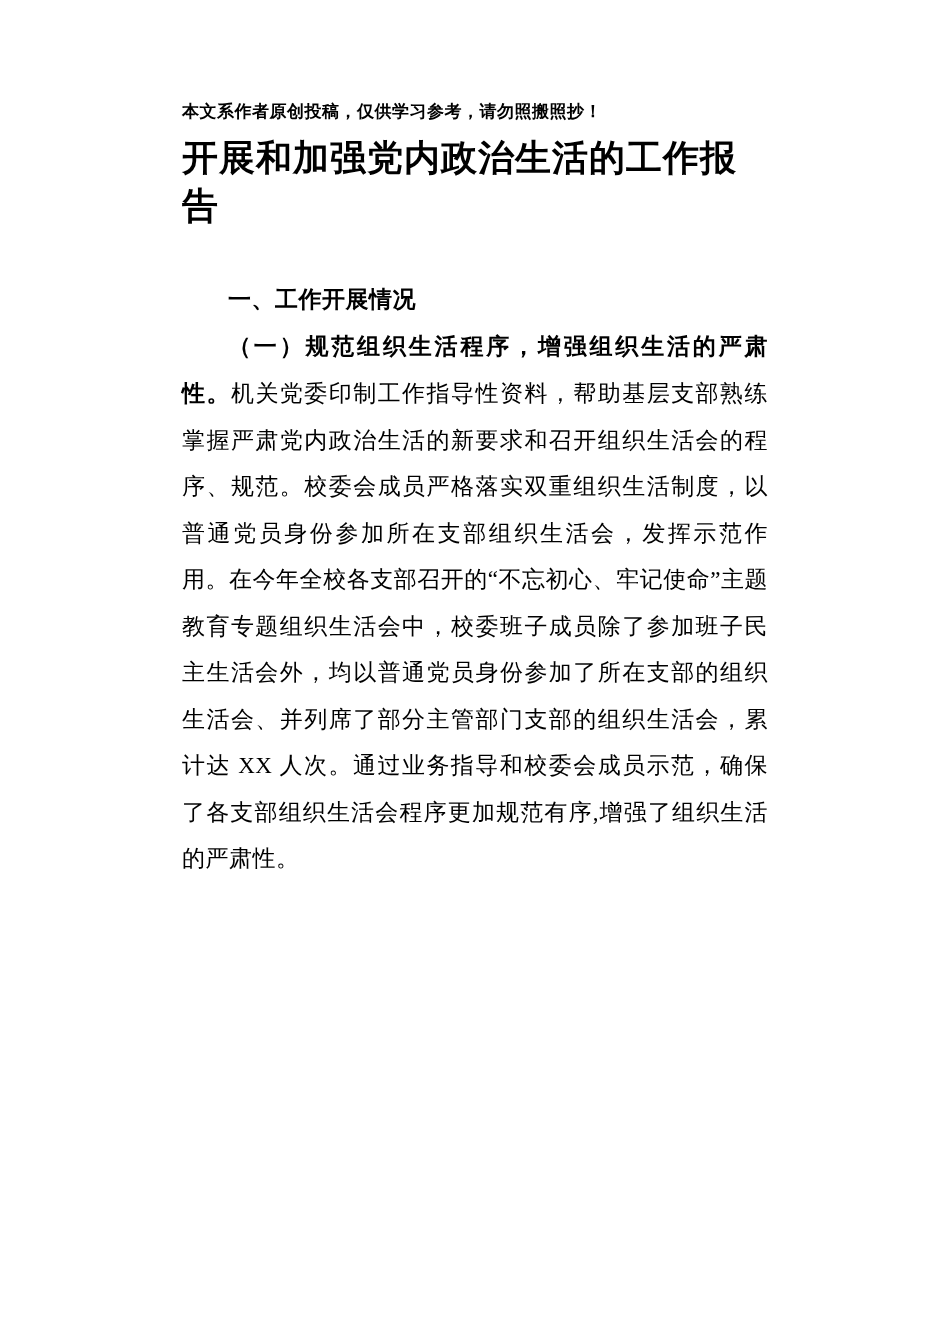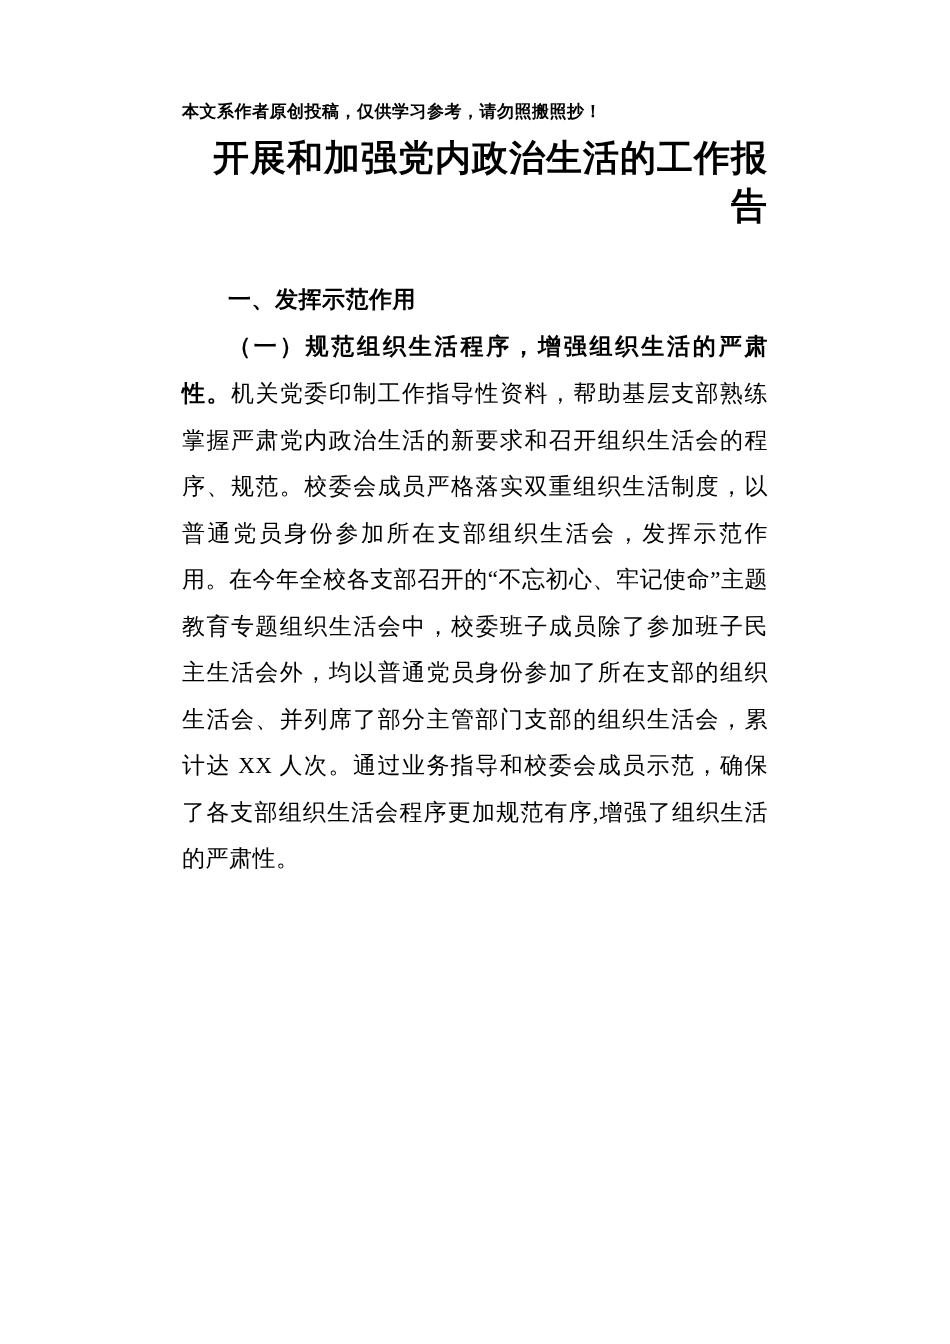--- a/index.html
+++ b/index.html
@@ -24,21 +24,21 @@
     font-size: 17px;
     font-weight: bold;
     font-family: "Liberation Sans", "DejaVu Sans", sans-serif;
     letter-spacing: 0.5px;
     line-height: 24px;
   }
   .doc-title {
     margin: 10px 0 46px 0;
     font-size: 36px;
     font-weight: bold;
-    text-align: right;
+    text-align: left;
     letter-spacing: 1px;
     line-height: 48px;
     font-family: "Liberation Serif", "DejaVu Serif", serif;
   }
   .body-para {
     margin: 0;
     font-size: 23px;
     line-height: 46.5px;
     text-align: justify;
     text-justify: inter-character;
@@ -62,17 +62,17 @@
 </head>
 <body>
 
 <div class="page">
 
   <p class="disclaimer">本文系作者原创投稿，仅供学习参考，请勿照搬照抄！</p>
 
   <h1 class="doc-title">开展和加强党内政治生活的工作报告</h1>
 
 
-  <h2 class="section-heading">一、发挥示范作用</h2>
+  <h2 class="section-heading">一、工作开展情况</h2>
 
   <p class="body-para"><span class="bold-lead">（一）规范组织生活程序，增强组织生活的严肃性。</span><span>机关党委印制工作指导性资料，帮助基层支部熟练掌握严肃党内政治生活的新要求和召开组织生活会的程序、规范。校委会成员严格落实双重组织生活制度，以普通党员身份参加所在支部组织生活会，发挥示范作用。在今年全校各支部召开的“不忘初心、牢记使命”主题教育专题组织生活会中，校委班子成员除了参加班子民主生活会外，均以普通党员身份参加了所在支部的组织生活会、并列席了部分主管部门支部的组织生活会，累计达 XX 人次。通过业务指导和校委会成员示范，确保了各支部组织生活会程序更加规范有序,增强了组织生活的严肃性。</span></p>
 
 </div>
 
 </body></html>

